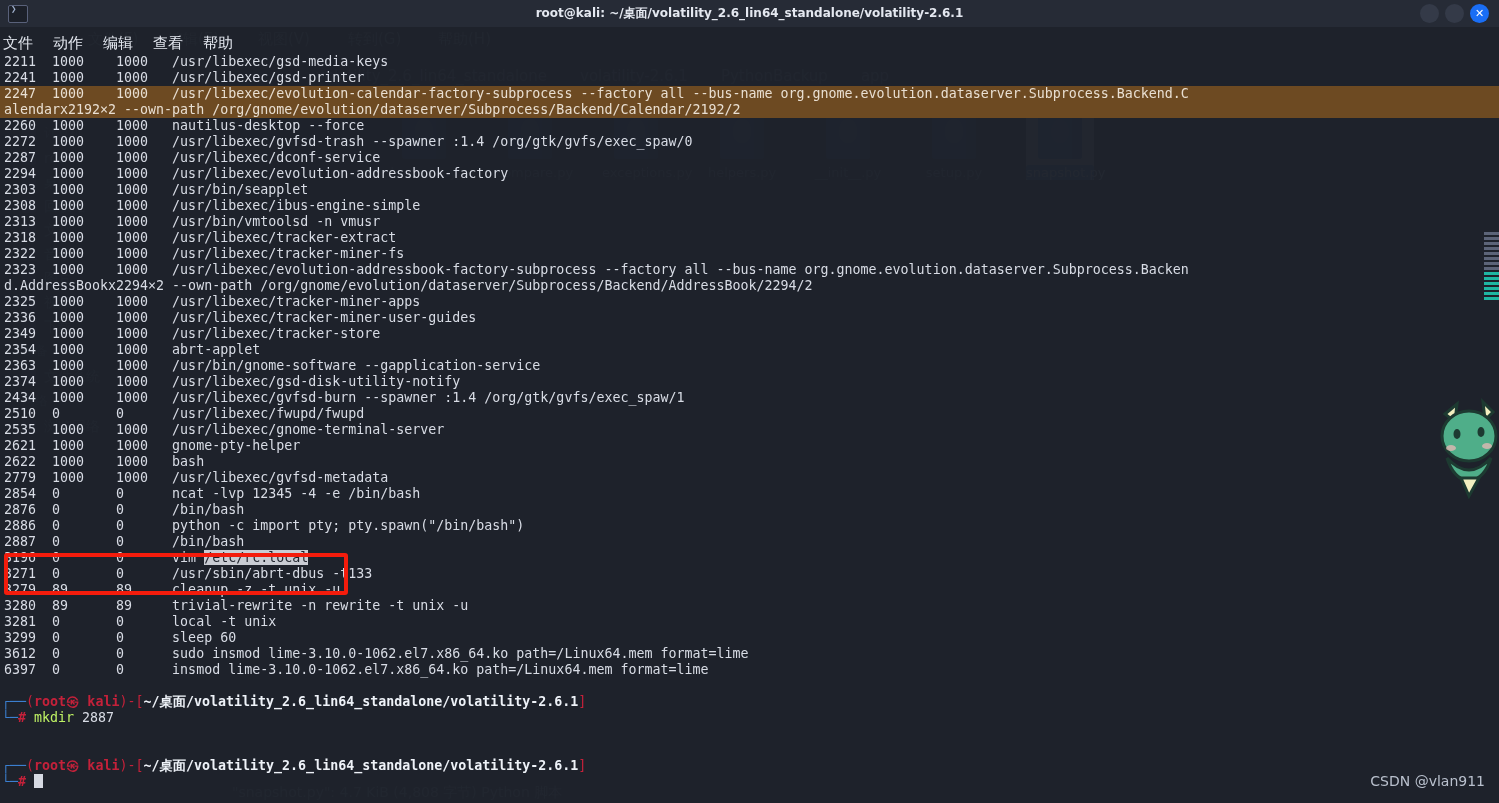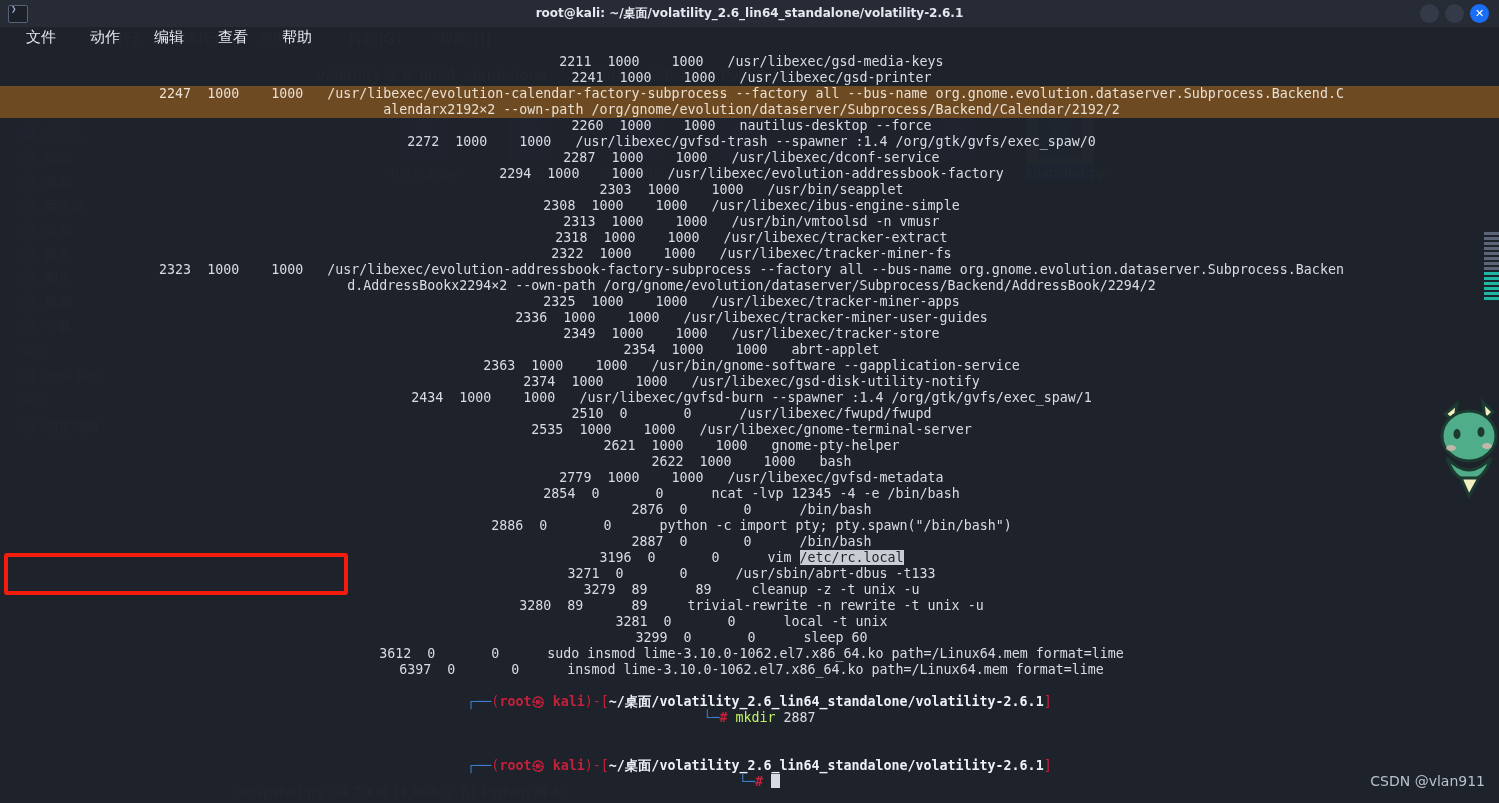--- a/index.html
+++ b/index.html
@@ -44,33 +44,33 @@
       border:1px solid #59617a;border-radius:2px;background:#1c2029;}
   #win-ico:before{content:"\276F";position:absolute;left:2px;top:-2px;font-size:9px;color:#9fb0cd;}
   #title{position:absolute;left:0;right:0;top:0;height:27px;line-height:27px;text-align:center;
       font-family:"DejaVu Sans","Liberation Sans",sans-serif;font-size:12px;color:#e4e8f0;font-weight:bold;}
   .wbtns{position:absolute;right:10px;top:4px;display:flex;gap:6px;}
   .wb{width:19px;height:19px;border-radius:50%;background:#343a48;}
   .wb.close{background:#1a6ef5;position:relative;}
   .wb.close:before{content:"\2715";position:absolute;left:0;right:0;top:0;line-height:19px;
       text-align:center;font-size:11px;color:#fff;font-family:"DejaVu Sans",sans-serif;font-weight:bold;}
 
-  #menubar{height:27px;padding-left:23px;display:flex;align-items:flex-start;gap:28px;
+  #menubar{height:27px;padding-left:0;display:flex;align-items:flex-end;gap:14px;
       font-family:"DejaVu Sans","Liberation Sans",sans-serif;font-size:15px;color:#e3e7ef;}
   #menubar .mi{padding:1px 3px;cursor:default;}
 
   #screen{position:absolute;left:0;top:54px;right:0;bottom:0;overflow:hidden;
-      font-size:13.3px;line-height:16px;text-align:center;}
+      font-size:13.3px;line-height:16px;}
   .ln{white-space:pre;height:16px;padding-left:4px;color:#d8dce5;}
   .ln.hl{background:#6d4a22;color:#e9dfd2;}
   .sel{background:#c9ccd3;color:#1e222b;}
   .blank{height:16px;}
 
   
-  .prow{white-space:pre;height:16px;padding-left:20px;font-size:13.3px;}
+  .prow{white-space:pre;height:16px;padding-left:2px;font-size:13.3px;}
   .bx{color:#3b7fd0;}
   .par{color:#c4213a;}
   .rootk{color:#c4213a;font-weight:bold;}
   .path{color:#eef2f8;font-weight:bold;}
   .hash{color:#c4213a;font-weight:bold;}
   .cmd{color:#bef264;}
   .arg{color:#d8dce5;}
   .cursor{display:inline-block;width:9px;height:14px;background:#d6dae3;vertical-align:-2px;}
 
   

